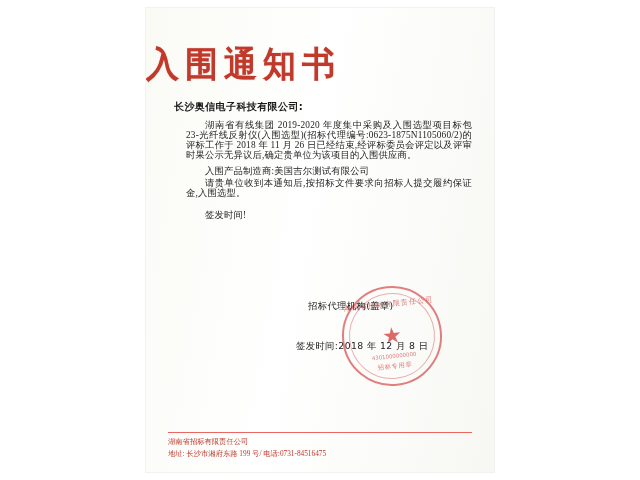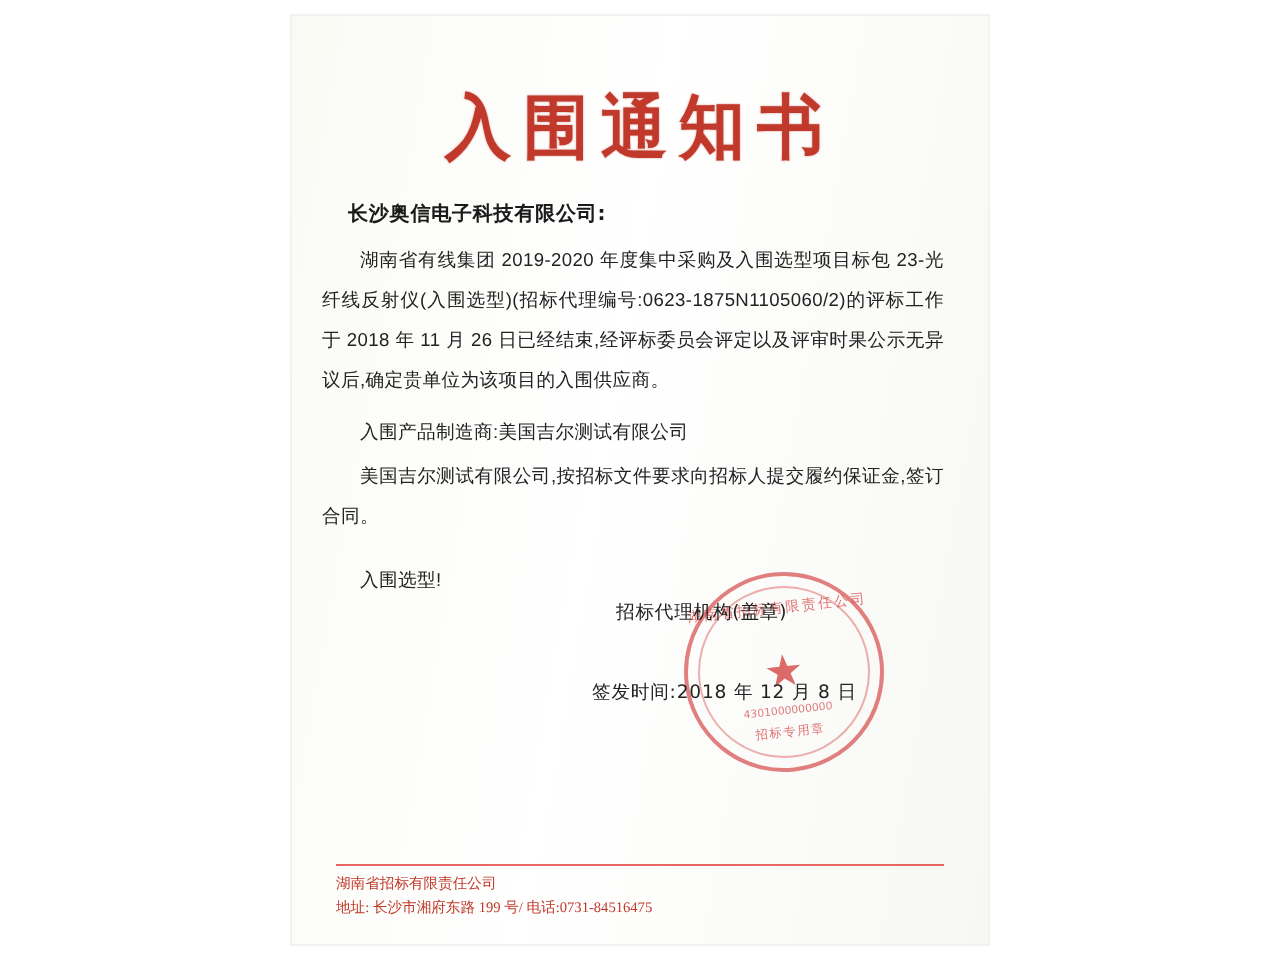--- a/index.html
+++ b/index.html
@@ -32,21 +32,21 @@
     position: absolute;
     inset: 0;
     background:
       linear-gradient(100deg, rgba(250,250,245,1) 0%, rgba(255,255,255,1) 45%, rgba(247,247,243,1) 100%);
   }
   .title {
     position: absolute;
     left: 0;
     right: 0;
     top: 34px;
-    text-align: center;
+    text-align: left;
     color: #c0392b;
     font-family: "DejaVu Serif", serif;
     font-weight: bold;
     font-size: 33px;
     letter-spacing: 6px;
     text-shadow: 0 0 1px rgba(192,57,43,0.6);
   }
   .title .brush {
     display: inline-block;
     transform: scaleY(1.06);
@@ -56,27 +56,27 @@
     left: 28px;
     top: 92px;
     color: #1a1a1a;
     font-size: 10px;
     font-weight: bold;
     letter-spacing: 0.4px;
     font-family: "DejaVu Sans", sans-serif;
   }
   .body-block {
     position: absolute;
-    left: 15px;
+    left: 40px;
     right: 22px;
     top: 112px;
     color: #222222;
     font-size: 9.3px;
-    line-height: 20px;
-    font-family: Liberation Sans, sans-serif;
+    line-height: 10px;
+    font-family: Liberation Serif, serif;
     letter-spacing: 0.2px;
   }
   .para {
     text-indent: 19px;
     margin-bottom: 6px;
     text-align: justify;
   }
   .para.tight { margin-bottom: 2px; }
   .notice {
     text-indent: 19px;
@@ -195,22 +195,22 @@
 
     <div class="title">
       <span class="brush">入围通知书</span>
     </div>
 
     <div class="recipient">长沙奥信电子科技有限公司:</div>
 
     <div class="body-block">
       <div class="para">湖南省有线集团 2019-2020 年度集中采购及入围选型项目标包 23-光纤线反射仪(入围选型)(招标代理编号:0623-1875N1105060/2)的评标工作于 2018 年 11 月 26 日已经结束,经评标委员会评定以及评审时果公示无异议后,确定贵单位为该项目的入围供应商。</div>
       <div class="para tight">入围产品制造商:美国吉尔测试有限公司</div>
-      <div class="para">美国吉尔测试有限公司,按招标文件要求向招标人提交履约保证金,签订合同。</div>
-      <div class="notice">入围选型!</div>
+      <div class="para">请贵单位收到本通知后,按招标文件要求向招标人提交履约保证金,入围选型。</div>
+      <div class="notice">签发时间!</div>
     </div>
 
     <div class="seal">
       <div class="seal-inner"></div>
       <div class="seal-arc-top">湖南省招标有限责任公司</div>
       <div class="seal-star">★</div>
       <div class="seal-code">4301000000000</div>
       <div class="seal-arc-bottom">招标专用章</div>
     </div>
 

